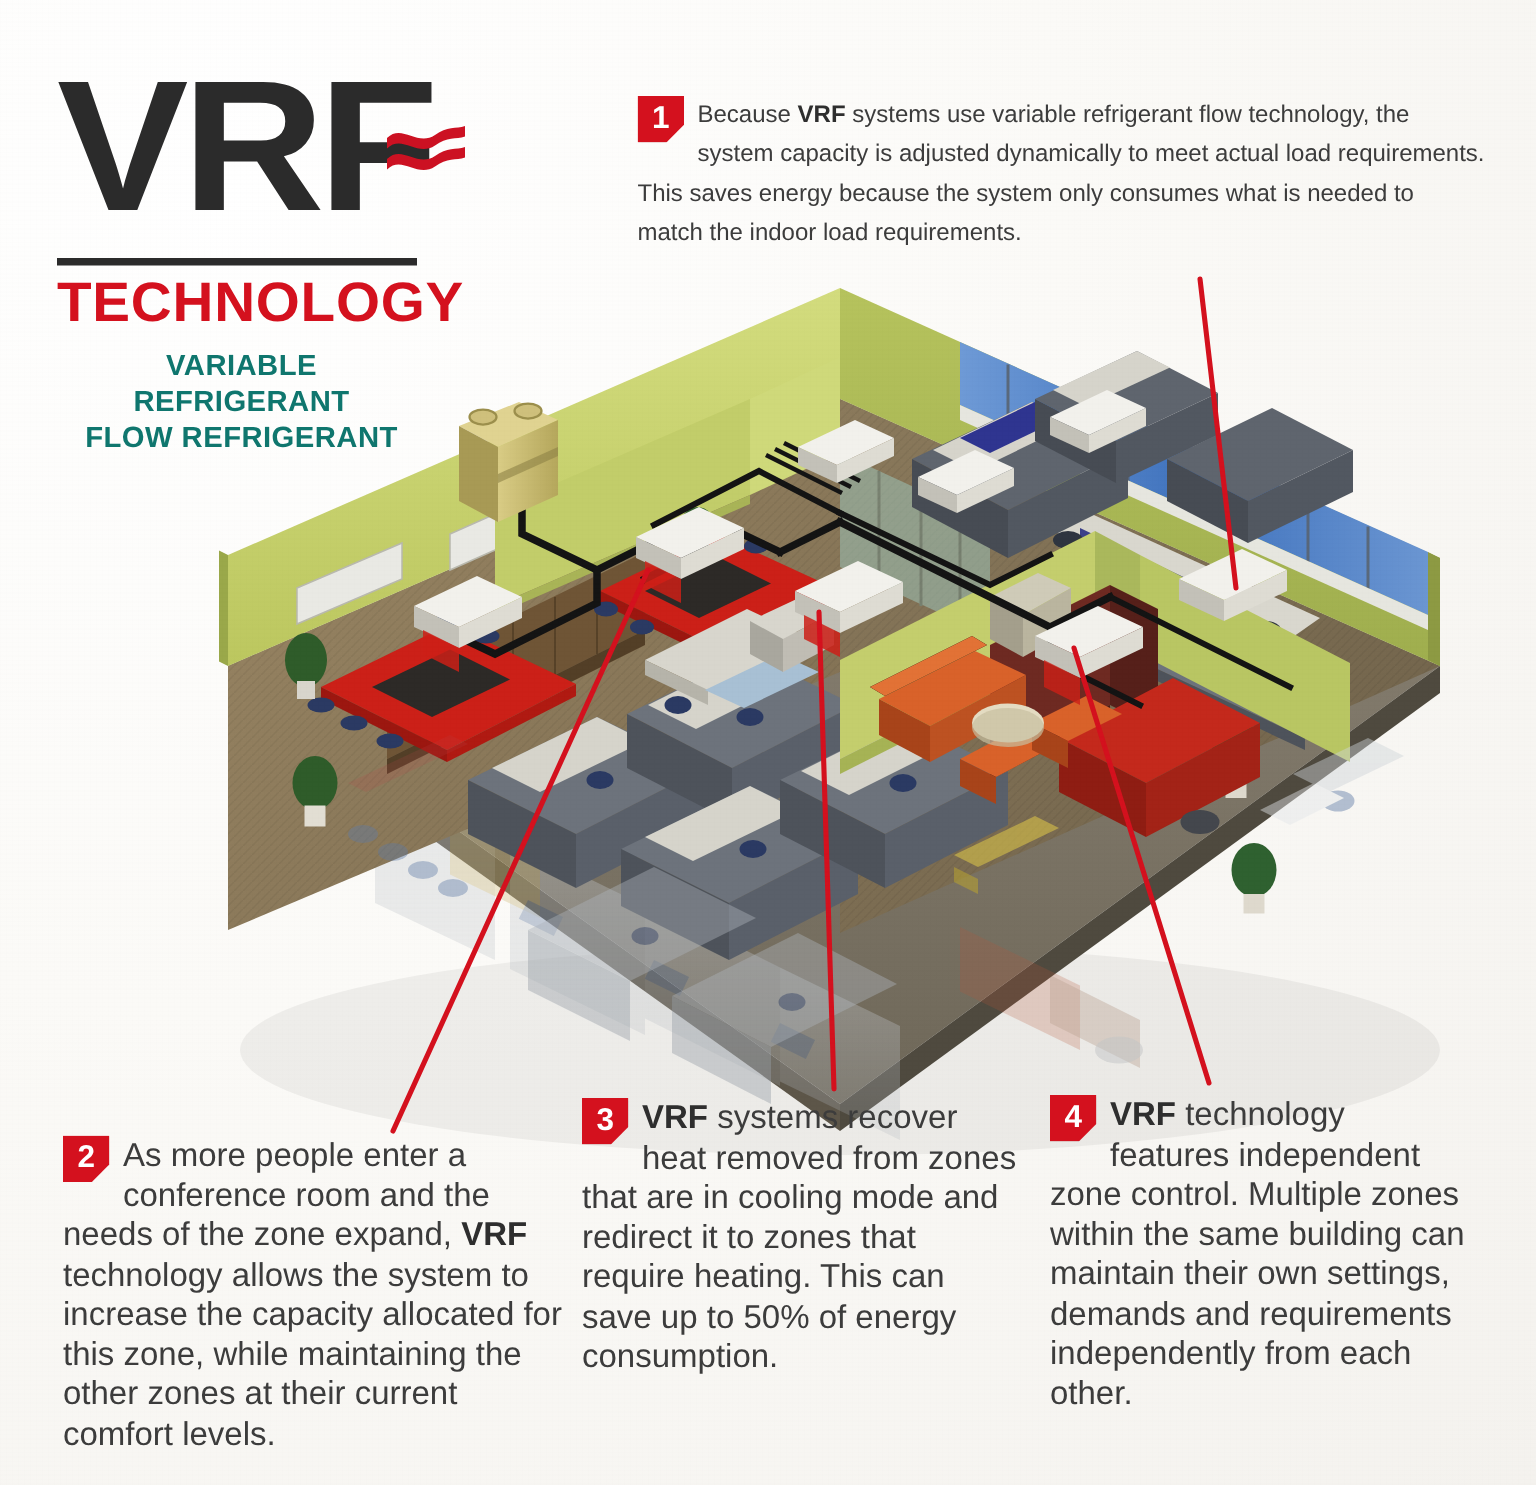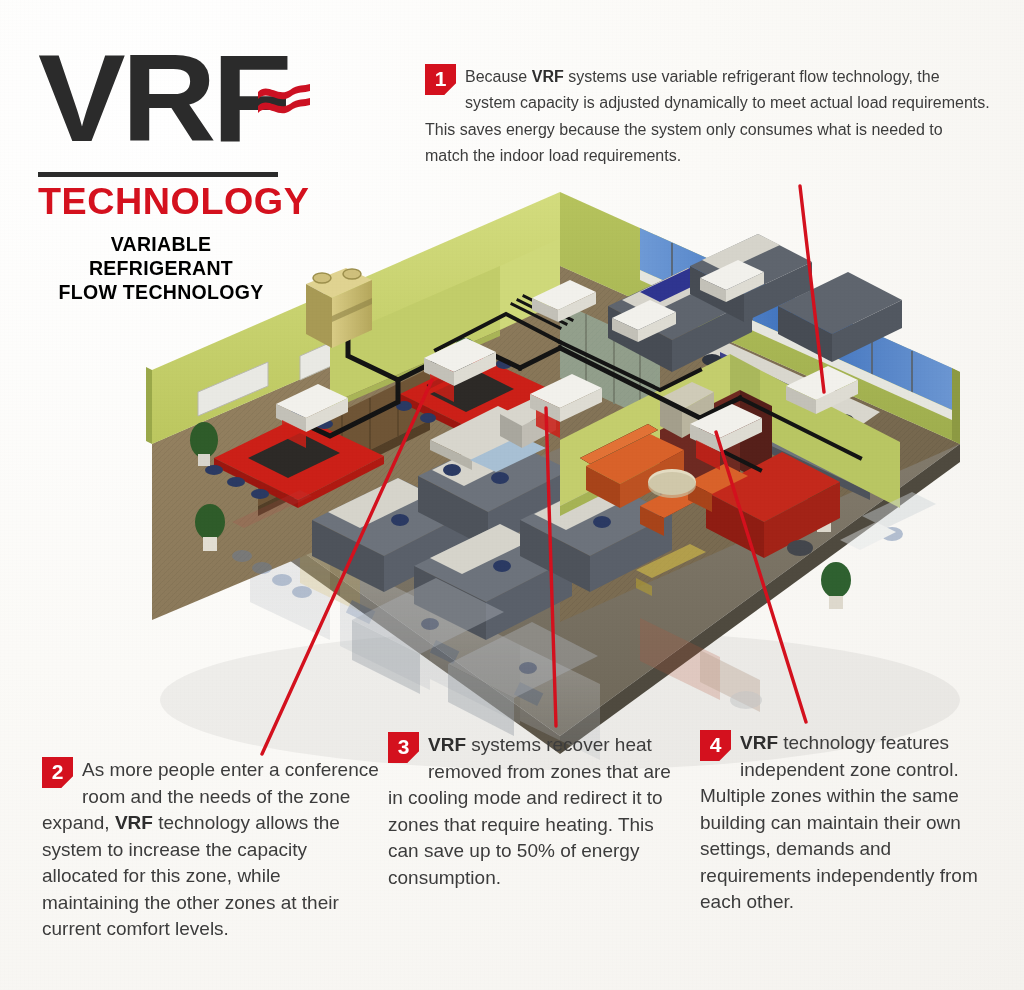--- a/index.html
+++ b/index.html
@@ -35,33 +35,33 @@
     margin:0;
   }
   #waves{position:absolute;right:-12px;top:40px;width:56px;height:40px;}
   #logoRule{height:5px;background:#2b2b2b;margin:6px 0 5px 0;width:240px;}
   #techWord{
     font-weight:700;font-size:37px;letter-spacing:.5px;color:#d4111e;
     transform:scaleX(1.02);transform-origin:left center;margin:0;line-height:40px;
   }
   #subWord{
     margin-top:10px;font-weight:700;font-size:19.5px;line-height:24px;
-    color:#000000;letter-spacing:.3px;text-align:center;width:246px;
+    color:#0f766e;letter-spacing:.3px;text-align:center;width:246px;
   }
 
   
   .callout{position:absolute;}
   .badge{
     width:31px;height:31px;background:#d4111e;color:#fff;
     font-weight:700;font-size:21px;line-height:29px;text-align:center;
     float:left;margin-right:9px;
     clip-path:polygon(0 0,100% 0,100% 62%,62% 100%,0 100%);
     box-shadow:0 1px 1px rgba(0,0,0,.18);
   }
-  .ctext{font-size:19px;line-height:26.5px;color:#3c3c3c;}
+  .ctext{font-size:22px;line-height:26.5px;color:#3c3c3c;}
   .ctext b{font-weight:700;color:#2e2e2e;}
   #c1{left:425px;top:64px;width:565px;}
   #c1 .ctext{font-size:16px;line-height:26.4px;}
   #c2{left:42px;top:757px;width:340px;}
   #c3{left:388px;top:732px;width:290px;}
   #c4{left:700px;top:730px;width:280px;}
 
   
   #scene{position:absolute;left:0;top:0;width:1024px;height:990px;pointer-events:none;}
 </style>
@@ -496,21 +496,21 @@
     <div id="vrfWord">VRF</div>
     <svg id="waves" viewBox="0 0 56 40">
       <path d="M2 14 C12 4, 22 20, 34 12 C42 6, 48 8, 54 6 L54 13 C48 15, 42 13, 34 19 C22 27, 12 11, 2 21 Z" fill="#cc1122"></path>
       <path d="M2 28 C12 18, 22 34, 34 26 C42 20, 48 22, 54 20 L54 27 C48 29, 42 27, 34 33 C22 41, 12 25, 2 35 Z" fill="#cc1122"></path>
     </svg>
   </div>
   <div id="logoRule"></div>
   <div id="techWord">TECHNOLOGY</div>
   <div id="subWord">
     <div>VARIABLE REFRIGERANT</div>
-    <div>FLOW TECHNOLOGY</div>
+    <div>FLOW REFRIGERANT</div>
   </div>
 </div>
 
 <div class="callout" id="c1">
   <div class="badge">1</div>
   <div class="ctext">Because <b>VRF</b> systems use variable refrigerant flow technology, the system capacity is adjusted dynamically to meet actual load requirements. This saves energy because the system only consumes what is needed to match the indoor load requirements.</div>
 </div>
 
 <div class="callout" id="c2">
   <div class="badge">2</div>

